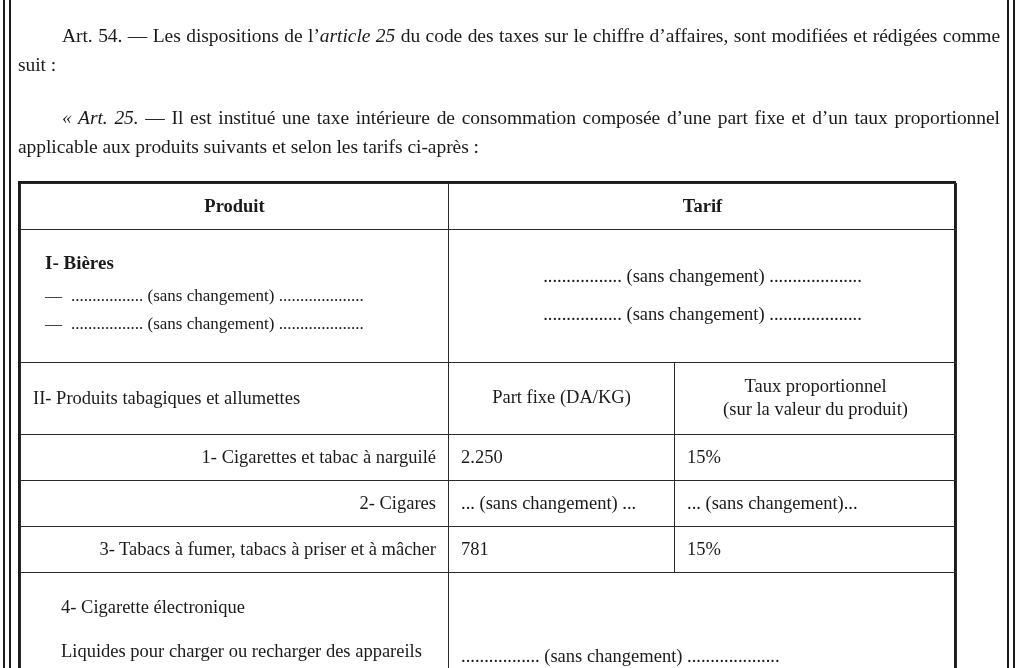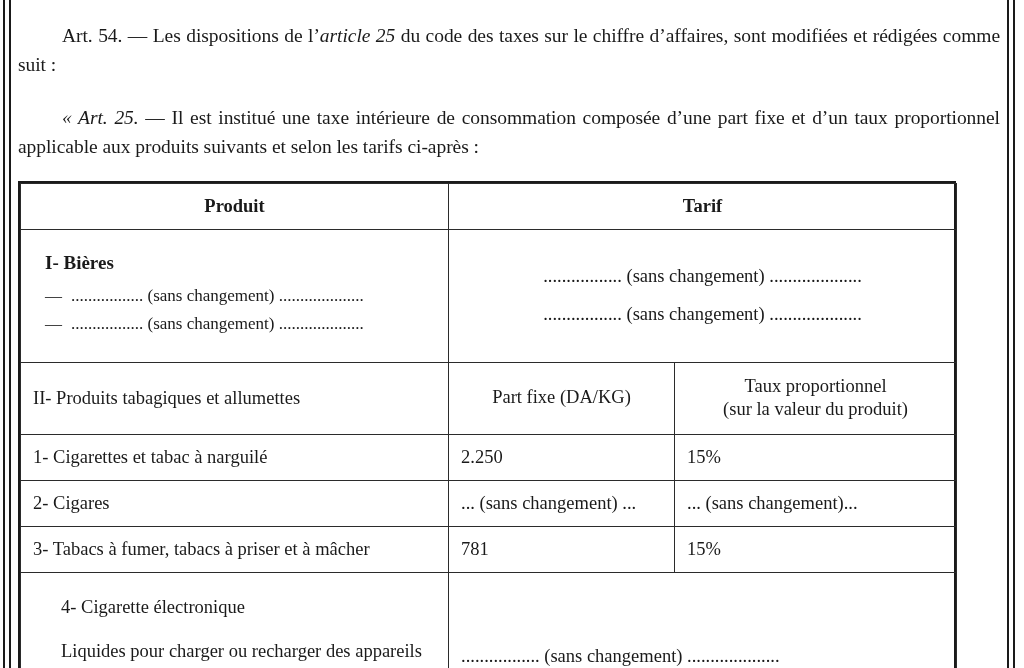--- a/index.html
+++ b/index.html
@@ -108,21 +108,21 @@
   .sub-hdr {
     text-align: center;
     font-size: 18.5px;
     line-height: 1.28;
     padding: 10px 6px;
   }
 
   .prod-label {
     font-size: 18.5px;
     padding: 9px 8px 9px 16px;
-    text-align: left;
+    text-align: right;
   }
   .prod-label-bold {
     font-weight: normal;
     font-size: 19px;
     padding: 11px 8px 11px 14px;
   }
 
   .liq-cell {
     padding: 10px 12px 12px 14px;
     font-size: 18.5px;

